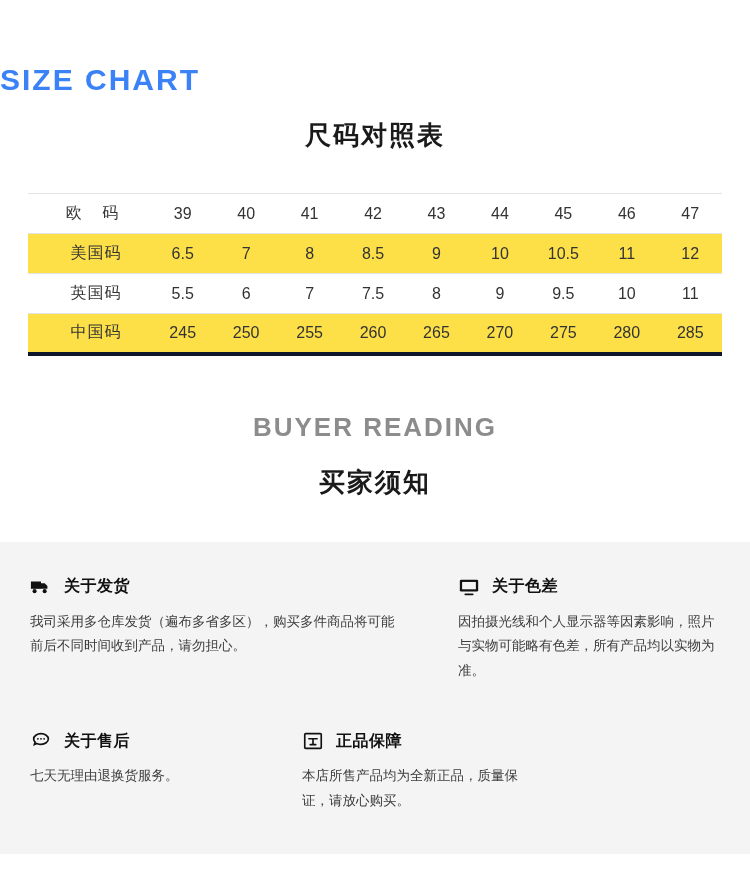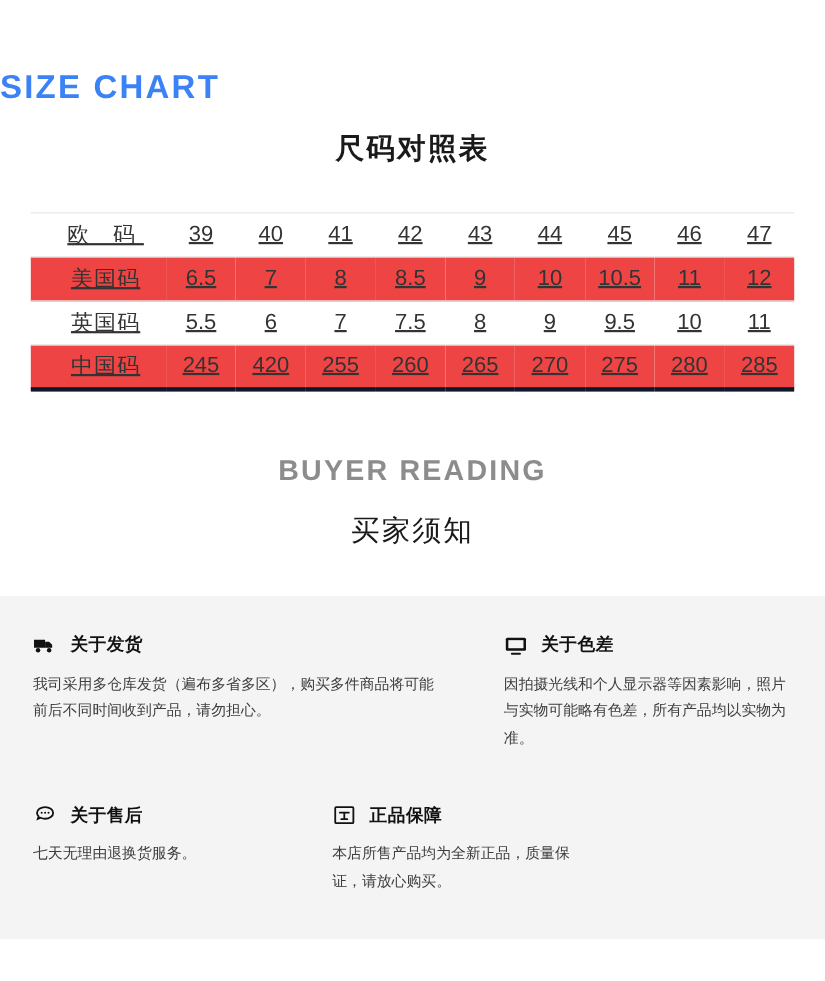--- a/index.html
+++ b/index.html
@@ -48,32 +48,31 @@
   }
   table.size-table {
     width: 100%;
     border-collapse: collapse;
     table-layout: fixed;
   }
   table.size-table tr {
     height: 40px;
   }
   table.size-table td {
-    font-size: 20px;
+    font-size: 16px;
     color: #333;
     text-align: center;
     vertical-align: middle;
     border-top: 1px solid #e3e3e3;
-    text-decoration: underline;
   }
   table.size-table tr:last-child td {
     border-bottom: 4px solid #0f172a;
   }
   table.size-table tr.alt td {
-    background: #ef4444;
+    background: #fde047;
   }
   td.rowhead {
     width: 108px;
     text-align: left;
     padding-left: 14px;
     font-size: 15px;
     color: #222;
     letter-spacing: 1px;
   }
   td.rowhead.spaced {
@@ -87,21 +86,21 @@
   .buyer-title-en {
     text-align: center;
     font-size: 26px;
     font-weight: bold;
     letter-spacing: 2px;
     color: #8c8c8c;
   }
   .buyer-title-cn {
     text-align: center;
     font-size: 26px;
-    font-weight: normal;
+    font-weight: bold;
     color: #1a1a1a;
     margin-top: 22px;
     letter-spacing: 2px;
   }
 
   .notes-panel {
     margin-top: 42px;
     background: #f4f4f4;
     padding: 34px 30px 40px 30px;
     min-height: 312px;
@@ -196,21 +195,21 @@
           <td>7.5</td>
           <td>8</td>
           <td>9</td>
           <td>9.5</td>
           <td>10</td>
           <td>11</td>
         </tr>
         <tr class="alt">
           <td class="rowhead">中国码</td>
           <td>245</td>
-          <td>420</td>
+          <td>250</td>
           <td>255</td>
           <td>260</td>
           <td>265</td>
           <td>270</td>
           <td>275</td>
           <td>280</td>
           <td>285</td>
         </tr>
       </tbody>
         </table>

